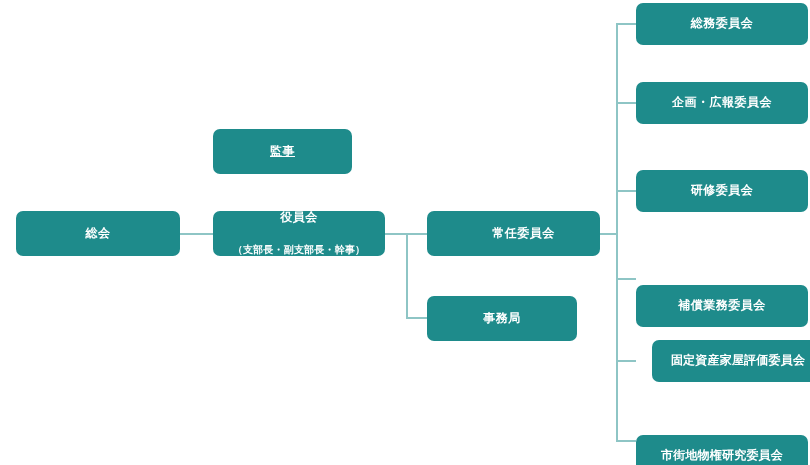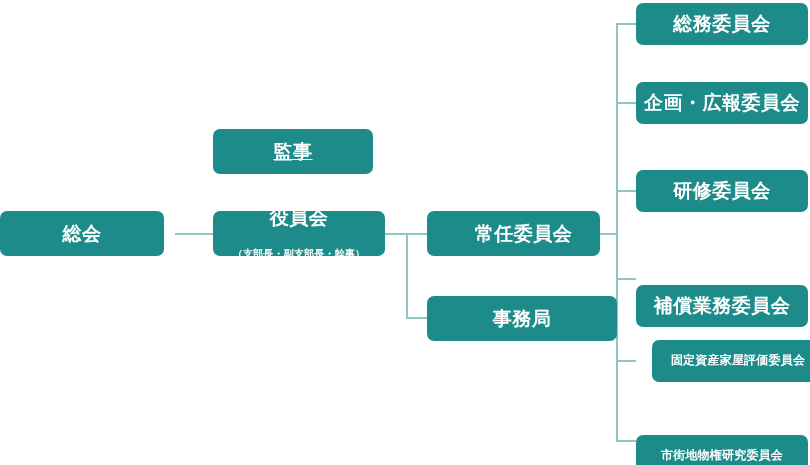--- a/index.html
+++ b/index.html
@@ -23,21 +23,21 @@
     display: flex;
     flex-direction: column;
     align-items: center;
     justify-content: center;
     text-align: center;
     box-sizing: border-box;
     line-height: 1.15;
     z-index: 2;
   }
   .node .title {
-    font-size: 19px;
+    font-size: 12px;
     font-weight: bold;
     letter-spacing: 0.5px;
     white-space: nowrap;
   }
   .node .subtitle {
     font-size: 10px;
     font-weight: bold;
     letter-spacing: 0.2px;
     margin-top: 19px;
     white-space: nowrap;
@@ -71,38 +71,38 @@
 
   <div class="link v" style="left:616px; top:23px; height:418px;"></div>
 
   <div class="link h" style="left:616px; top:23px; width:20px;"></div>
   <div class="link h" style="left:616px; top:102px; width:20px;"></div>
   <div class="link h" style="left:616px; top:190px; width:20px;"></div>
   <div class="link h" style="left:616px; top:278px; width:20px;"></div>
   <div class="link h" style="left:616px; top:360px; width:20px;"></div>
   <div class="link h" style="left:616px; top:440px; width:20px;"></div>
 
-  <div class="node" style="left:0px; top:211px; width:164px; height:45px;text-align:right;">
+  <div class="node" style="left:16px; top:211px; width:164px; height:45px;text-align:right;">
     <span class="title">総会</span>
   </div>
 
-  <div class="node" style="left:213px; top:129px; width:160px; height:45px;text-decoration:underline;">
+  <div class="node" style="left:213px; top:129px; width:139px; height:45px;text-decoration:underline;">
     <span class="title">監事</span>
   </div>
 
   <div class="node" style="left:213px; top:211px; width:172px; height:45px;">
     <span class="title">役員会</span>
     <span class="subtitle">（支部長・副支部長・幹事）</span>
   </div>
 
   <div class="node" style="left:427px; top:211px; width:173px; height:45px;padding-left:20px;">
     <span class="title">常任委員会</span>
   </div>
 
-  <div class="node" style="left:427px; top:296px; width:190px; height:45px;">
+  <div class="node" style="left:427px; top:296px; width:150px; height:45px;">
     <span class="title">事務局</span>
   </div>
 
   <div class="node" style="left:636px; top:3px; width:172px; height:42px;">
     <span class="title">総務委員会</span>
   </div>
 
   <div class="node" style="left:636px; top:82px; width:172px; height:42px;">
     <span class="title">企画・広報委員会</span>
   </div>

